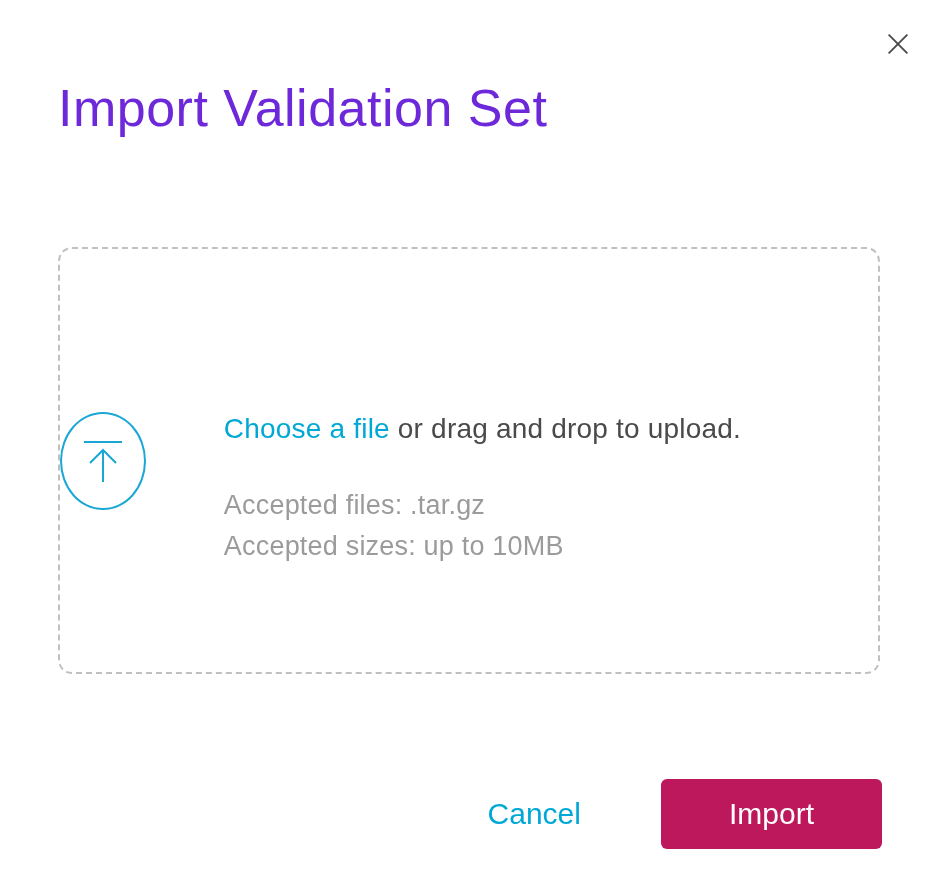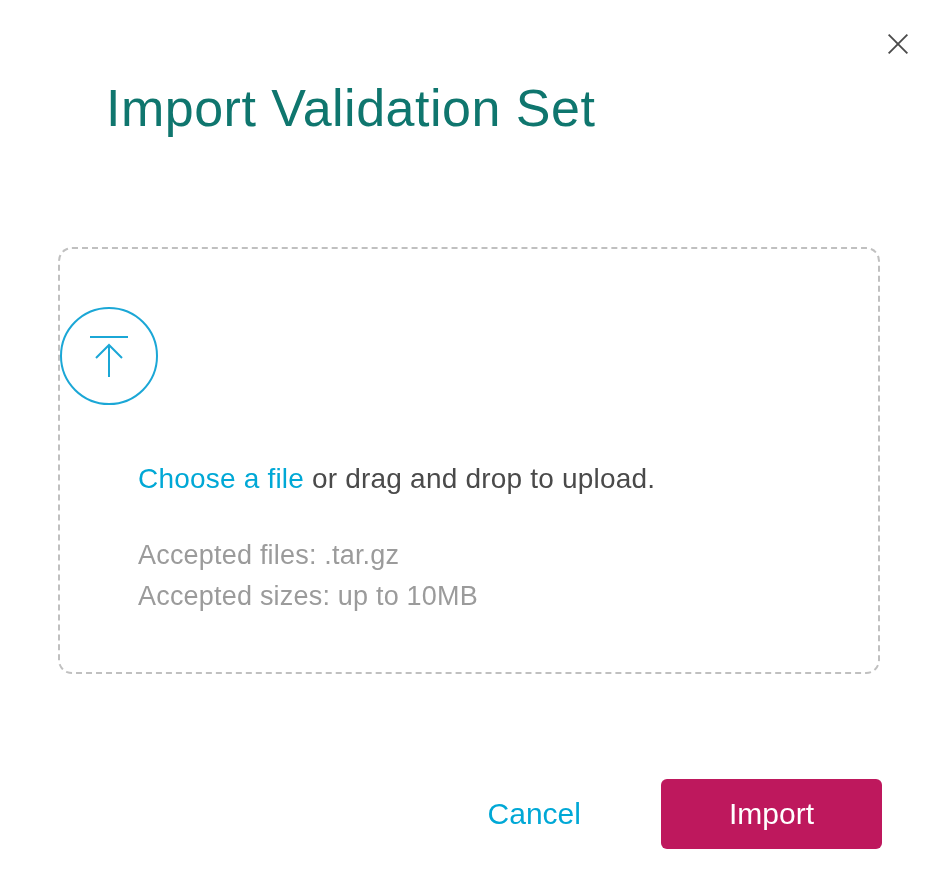--- a/index.html
+++ b/index.html
@@ -28,34 +28,34 @@
     .close-btn svg {
       width: 28px;
       height: 28px;
     }
     .dialog-title {
       position: absolute;
       top: 78px;
       left: 58px;
       font-size: 52px;
       font-weight: 400;
-      color: #0f766e;
+      color: #6d28d9;
       letter-spacing: 0.5px;
-      margin-left: 48px;
     }
     .dropzone {
       position: absolute;
       top: 247px;
       left: 58px;
       width: 822px;
       height: 427px;
       border: 2px dashed #c0c0c0;
       border-radius: 14px;
       display: flex;
-      flex-direction: column;
+      flex-direction: row;
+      align-items: center;
       padding-top: 58px;
     }
     .upload-icon-wrap {
       width: 98px;
       height: 98px;
       border: 2px solid #1ba7d6;
       border-radius: 50%;
       display: flex;
       align-items: center;
       justify-content: center;

